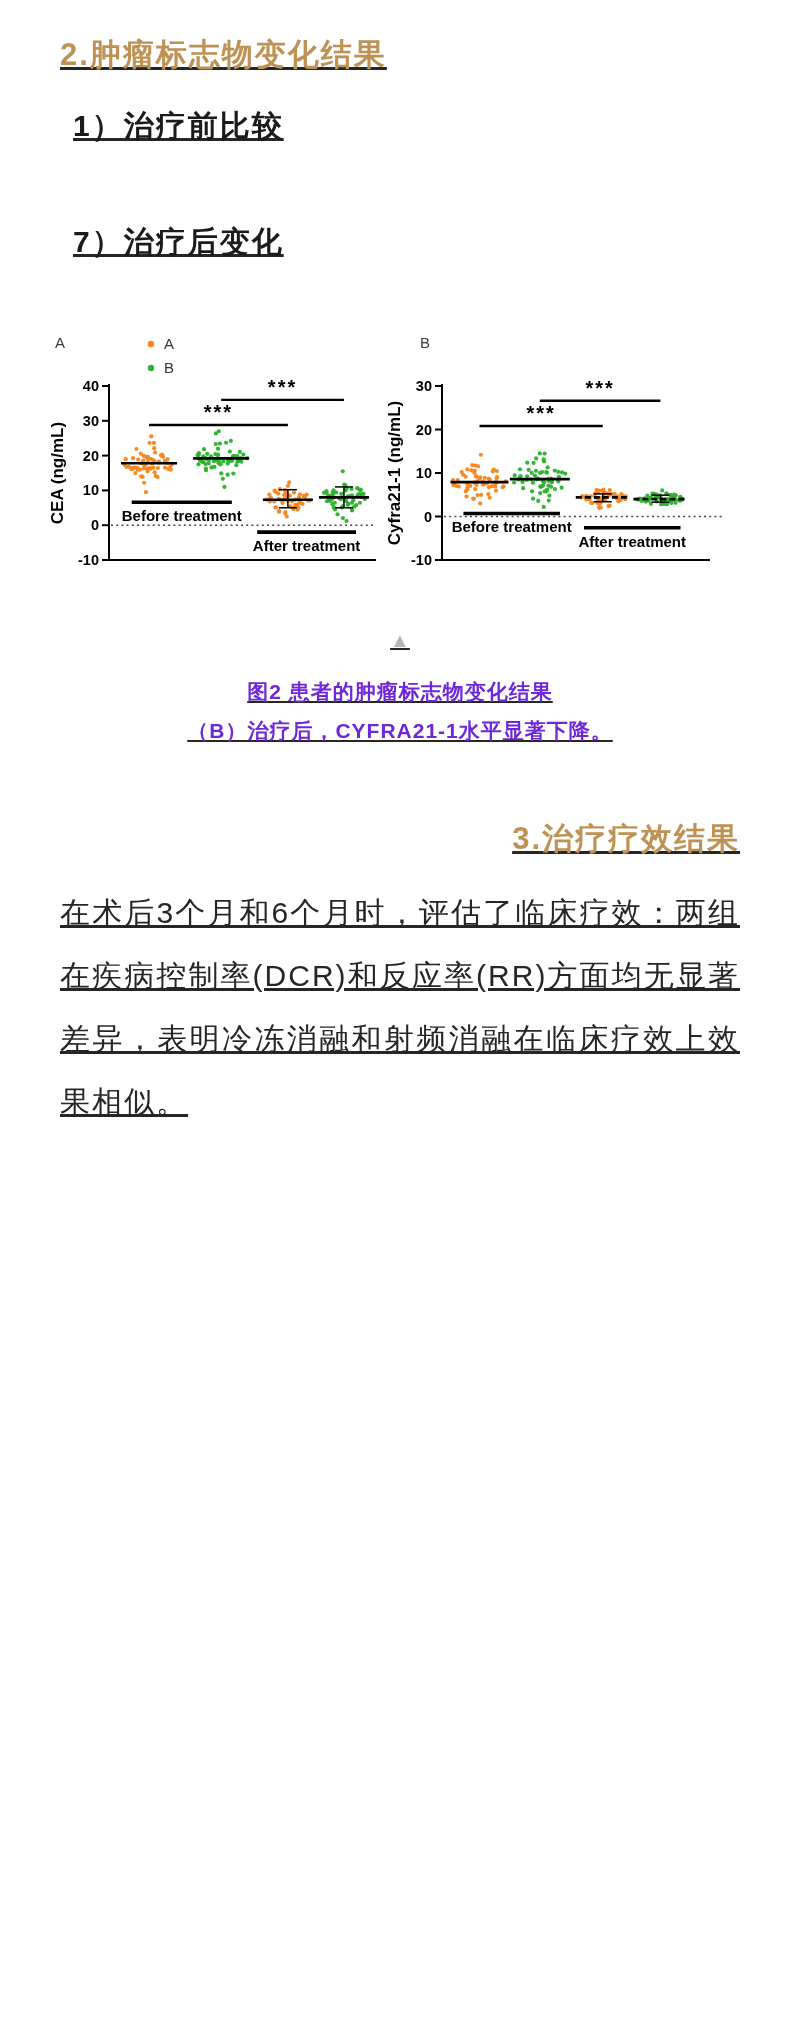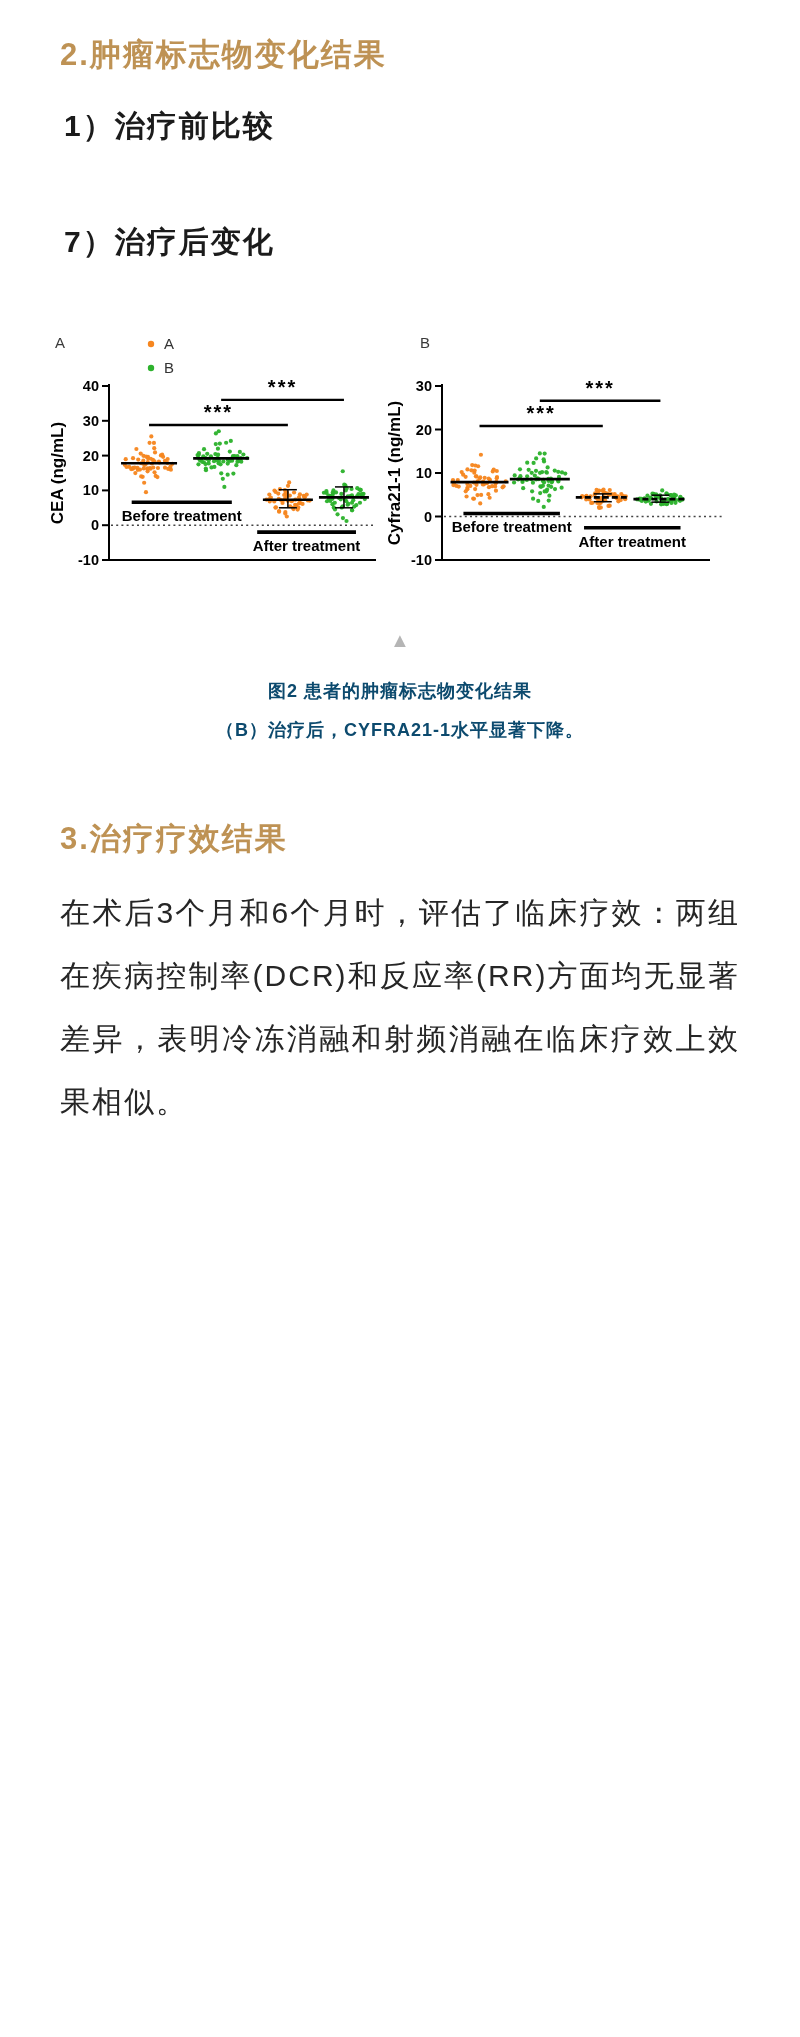--- a/index.html
+++ b/index.html
@@ -1,47 +1,48 @@
 <!DOCTYPE html>
 <html><head>
 <meta charset="utf-8">
 <style>
   html,body{margin:0;padding:0;background:#ffffff;}
   .page{
     width:800px;height:2037px;box-sizing:border-box;
     padding:30px 60px 40px;overflow:hidden;background:#ffffff;
     font-family:"Liberation Sans","DejaVu Sans",sans-serif;
     color:#262626;
+    text-decoration:underline;
   }
   h1.gold{
     font-size:31px;font-weight:bold;letter-spacing:2px;
     margin:6px 0 0;line-height:1.2;color:#BE9254;
   }
   h2.sub{
     font-size:30px;font-weight:bold;letter-spacing:2px;
-    margin:34px 4px 0;line-height:1.25;color:#1b1b1b;
+    margin:34px 13px 0;line-height:1.25;color:#1b1b1b;
   }
   h2.sub.gap{margin-top:78px;}
   p.body{
     font-size:30px;line-height:63px;letter-spacing:2px;
     text-align:justify;margin:18px 0 0;color:#262626;
   }
   p.body.note{margin-top:0;}
   .figure{margin:64px -20px 0;display:flex;justify-content:center;align-items:flex-start;}
   .charts{display:flex;justify-content:center;}
   svg text{font-family:"Liberation Sans","DejaVu Sans",sans-serif;}
   .triangle{
     margin-top:34px;text-align:center;font-size:20px;line-height:20px;
     color:#b5b5b5;letter-spacing:0;
   }
   .caption{
-    margin-top:22px;text-align:center;font-size:18px;line-height:39px;
-    font-weight:bold;color:#0c4a6e;letter-spacing:1px;
+    margin-top:22px;text-align:center;font-size:21px;line-height:39px;
+    font-weight:bold;color:#6d28d9;letter-spacing:1px;
   }
-  h1.gold.gap-lg{margin-top:70px;}
+  h1.gold.gap-lg{margin-top:70px;text-align:right;}
   p.body.last{margin-top:24px;}
 </style>
 </head>
 <body>
 
 <main class="page">
 
   <h1 class="gold">2.肿瘤标志物变化结果</h1>
 
   <h2 class="sub">1）治疗前比较</h2>

